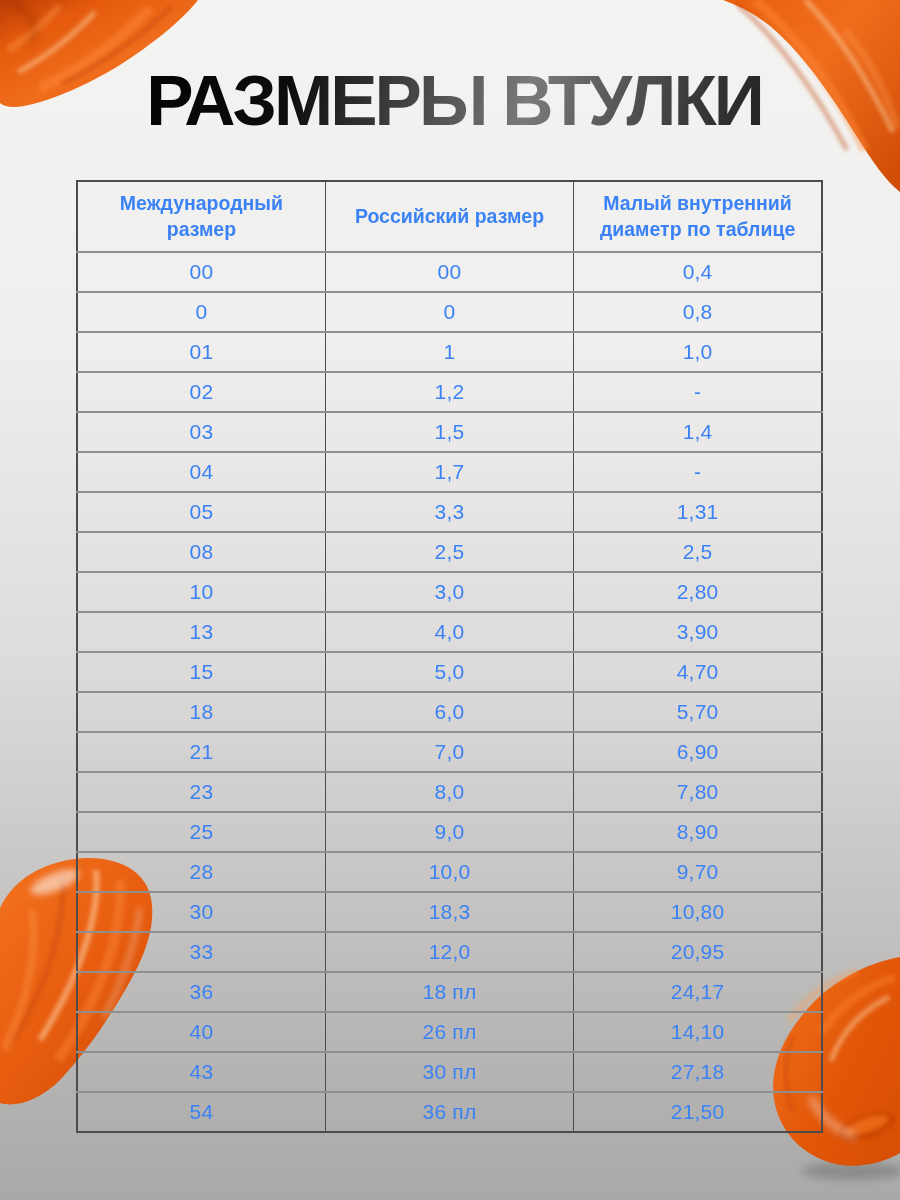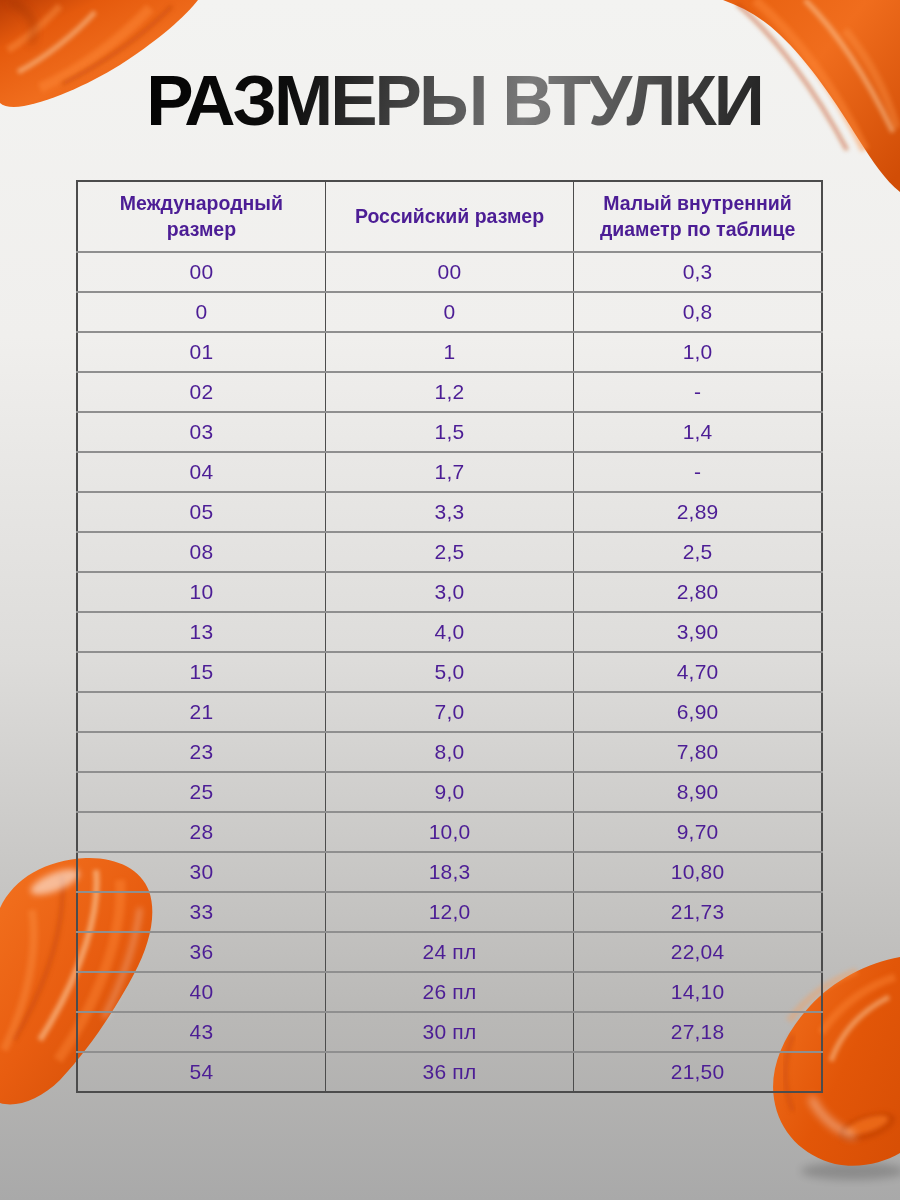--- a/index.html
+++ b/index.html
@@ -37,21 +37,21 @@
 
   
   table.size-table {
     position: absolute;
     left: 76px; top: 180px;
     width: 747px;
     border-collapse: collapse;
     table-layout: fixed;
     z-index: 3;
     background: transparent;
-    color: #4c1d95;
+    color: #3b82f6;
   }
   table.size-table, table.size-table tr, th, td { box-sizing: border-box; }
   table.size-table { border: 2px solid #4c4c4c; }
   th, td {
     text-align: center;
     vertical-align: middle;
     border-left: 1.5px solid #4c4c4c;
     border-top: 2px solid #8f8f8f;
     padding: 0 8px;
   }
@@ -165,21 +165,21 @@
     <tr>
       <th>Международный размер</th>
       <th>Российский размер</th>
       <th>Малый внутренний диаметр по таблице</th>
     </tr>
   </thead>
   <tbody id="table-body">
       <tr>
         <td>00</td>
         <td>00</td>
-        <td>0,3</td>
+        <td>0,4</td>
       </tr>
       <tr>
         <td>0</td>
         <td>0</td>
         <td>0,8</td>
       </tr>
       <tr>
         <td>01</td>
         <td>1</td>
         <td>1,0</td>
@@ -195,21 +195,21 @@
         <td>1,4</td>
       </tr>
       <tr>
         <td>04</td>
         <td>1,7</td>
         <td>-</td>
       </tr>
       <tr>
         <td>05</td>
         <td>3,3</td>
-        <td>2,89</td>
+        <td>1,31</td>
       </tr>
       <tr>
         <td>08</td>
         <td>2,5</td>
         <td>2,5</td>
       </tr>
       <tr>
         <td>10</td>
         <td>3,0</td>
         <td>2,80</td>
@@ -218,20 +218,25 @@
         <td>13</td>
         <td>4,0</td>
         <td>3,90</td>
       </tr>
       <tr>
         <td>15</td>
         <td>5,0</td>
         <td>4,70</td>
       </tr>
       <tr>
+        <td>18</td>
+        <td>6,0</td>
+        <td>5,70</td>
+      </tr>
+      <tr>
         <td>21</td>
         <td>7,0</td>
         <td>6,90</td>
       </tr>
       <tr>
         <td>23</td>
         <td>8,0</td>
         <td>7,80</td>
       </tr>
       <tr>
@@ -245,26 +250,26 @@
         <td>9,70</td>
       </tr>
       <tr>
         <td>30</td>
         <td>18,3</td>
         <td>10,80</td>
       </tr>
       <tr>
         <td>33</td>
         <td>12,0</td>
-        <td>21,73</td>
+        <td>20,95</td>
       </tr>
       <tr>
         <td>36</td>
-        <td>24 пл</td>
-        <td>22,04</td>
+        <td>18 пл</td>
+        <td>24,17</td>
       </tr>
       <tr>
         <td>40</td>
         <td>26 пл</td>
         <td>14,10</td>
       </tr>
       <tr>
         <td>43</td>
         <td>30 пл</td>
         <td>27,18</td>

